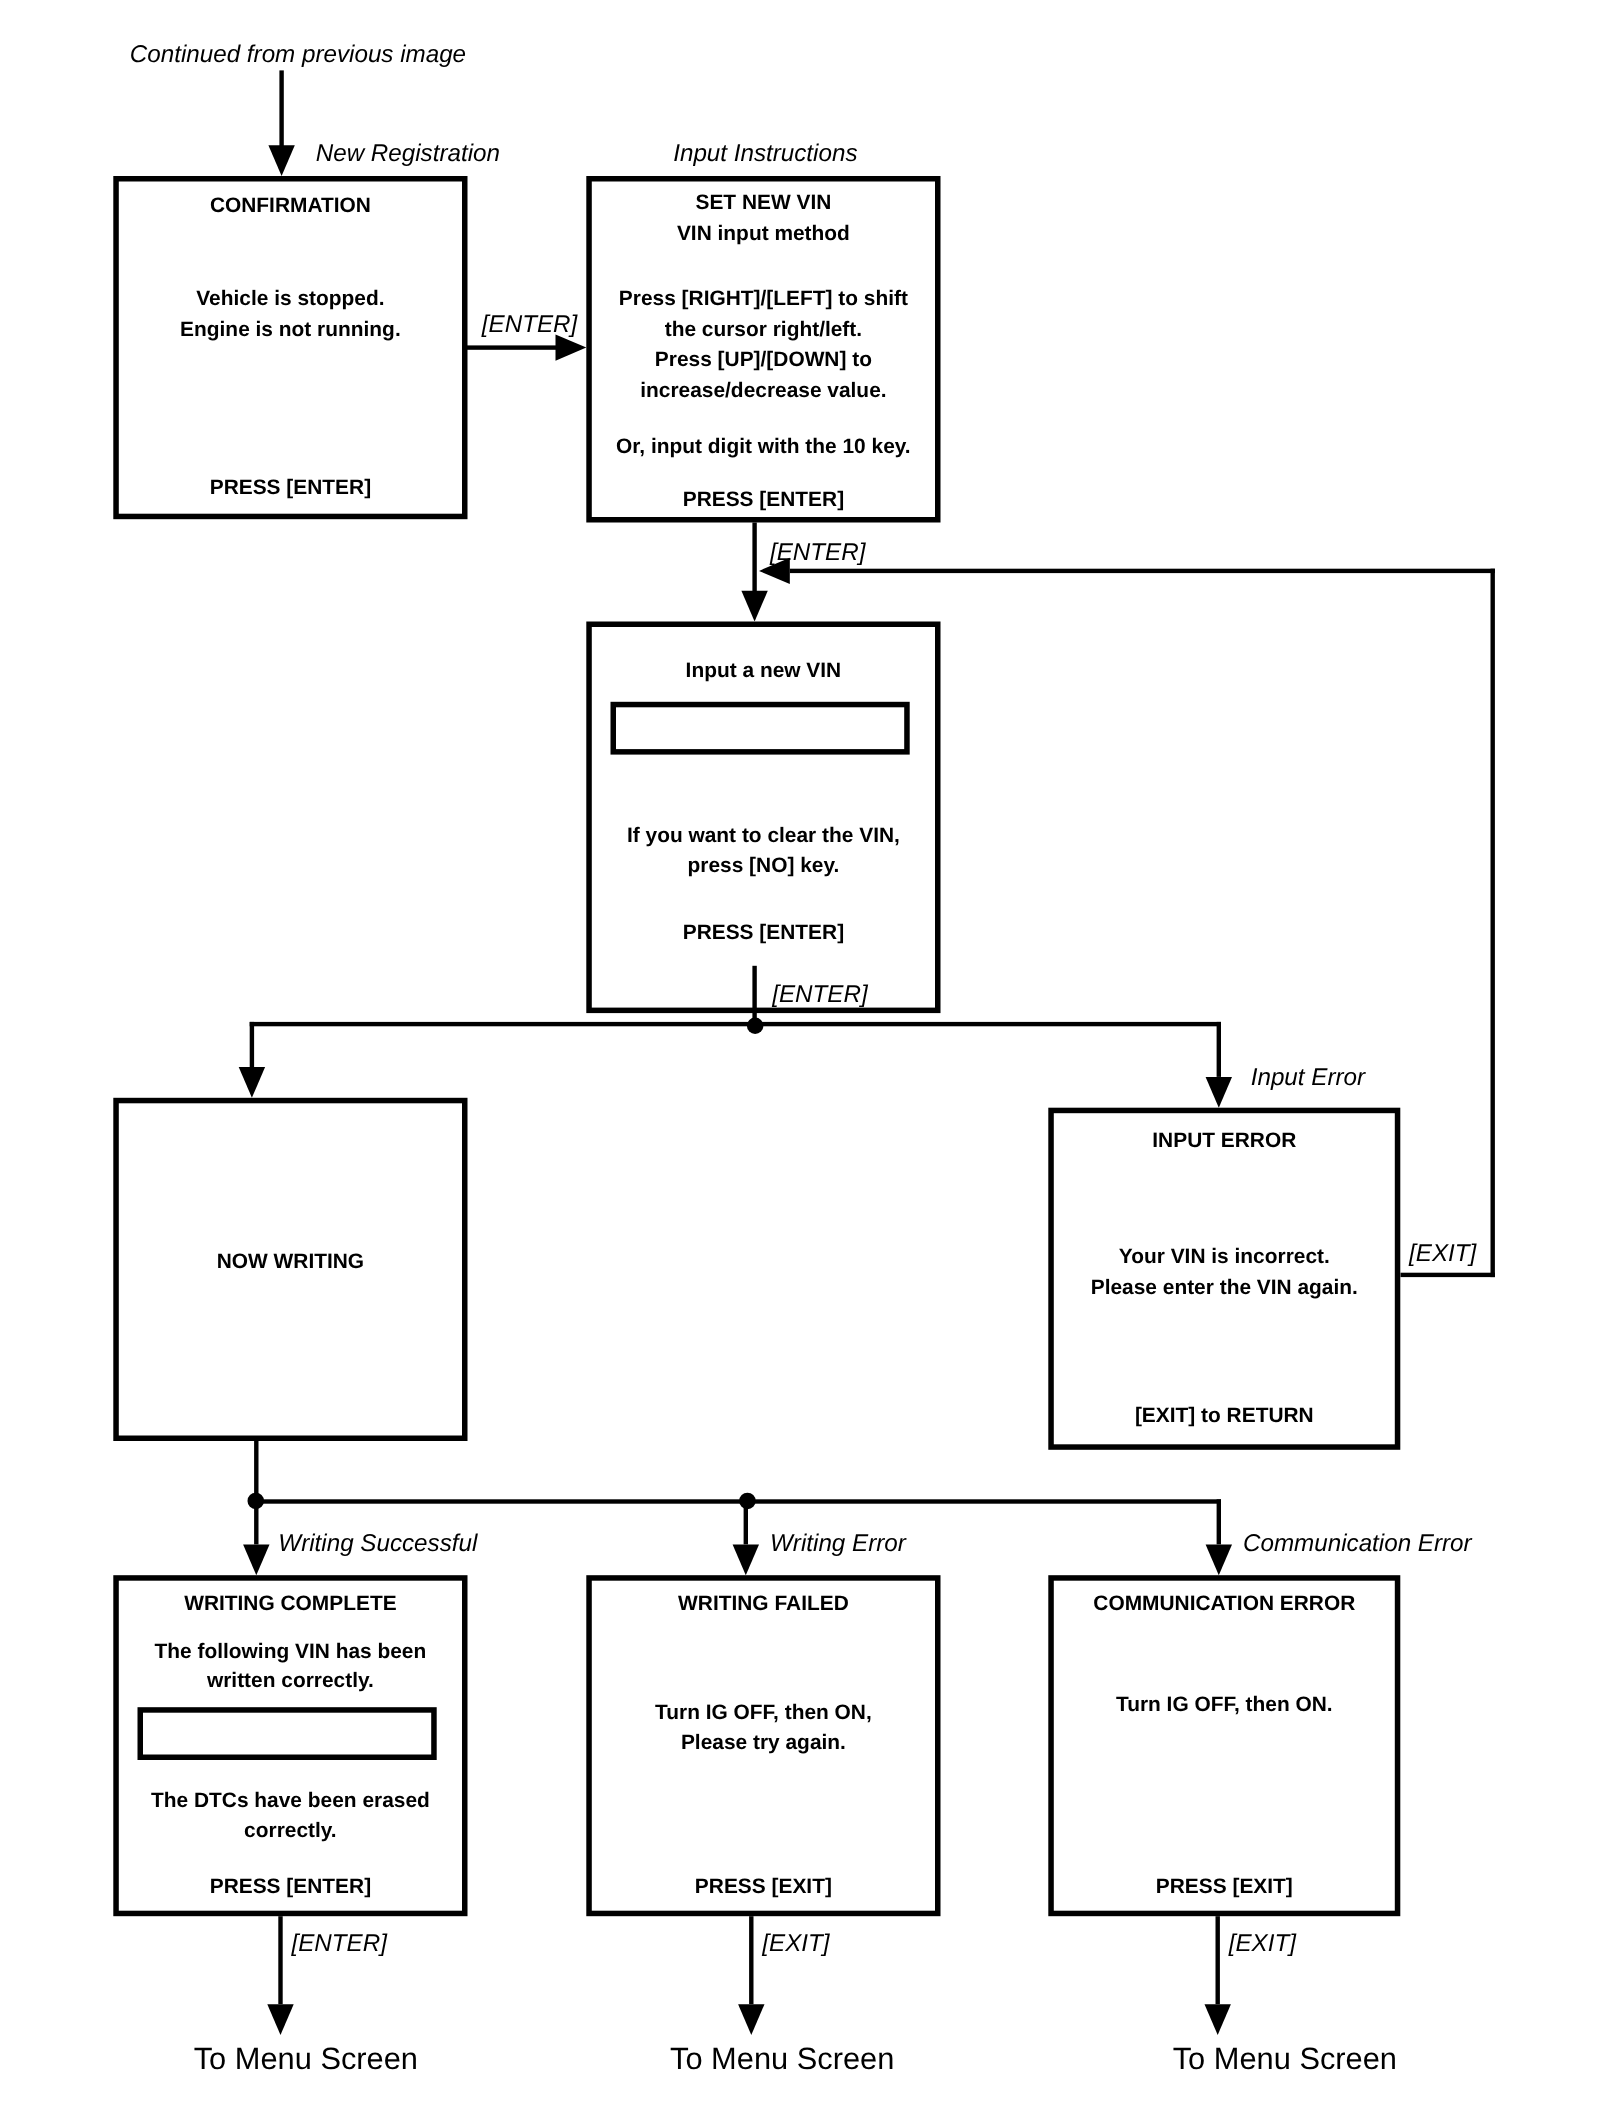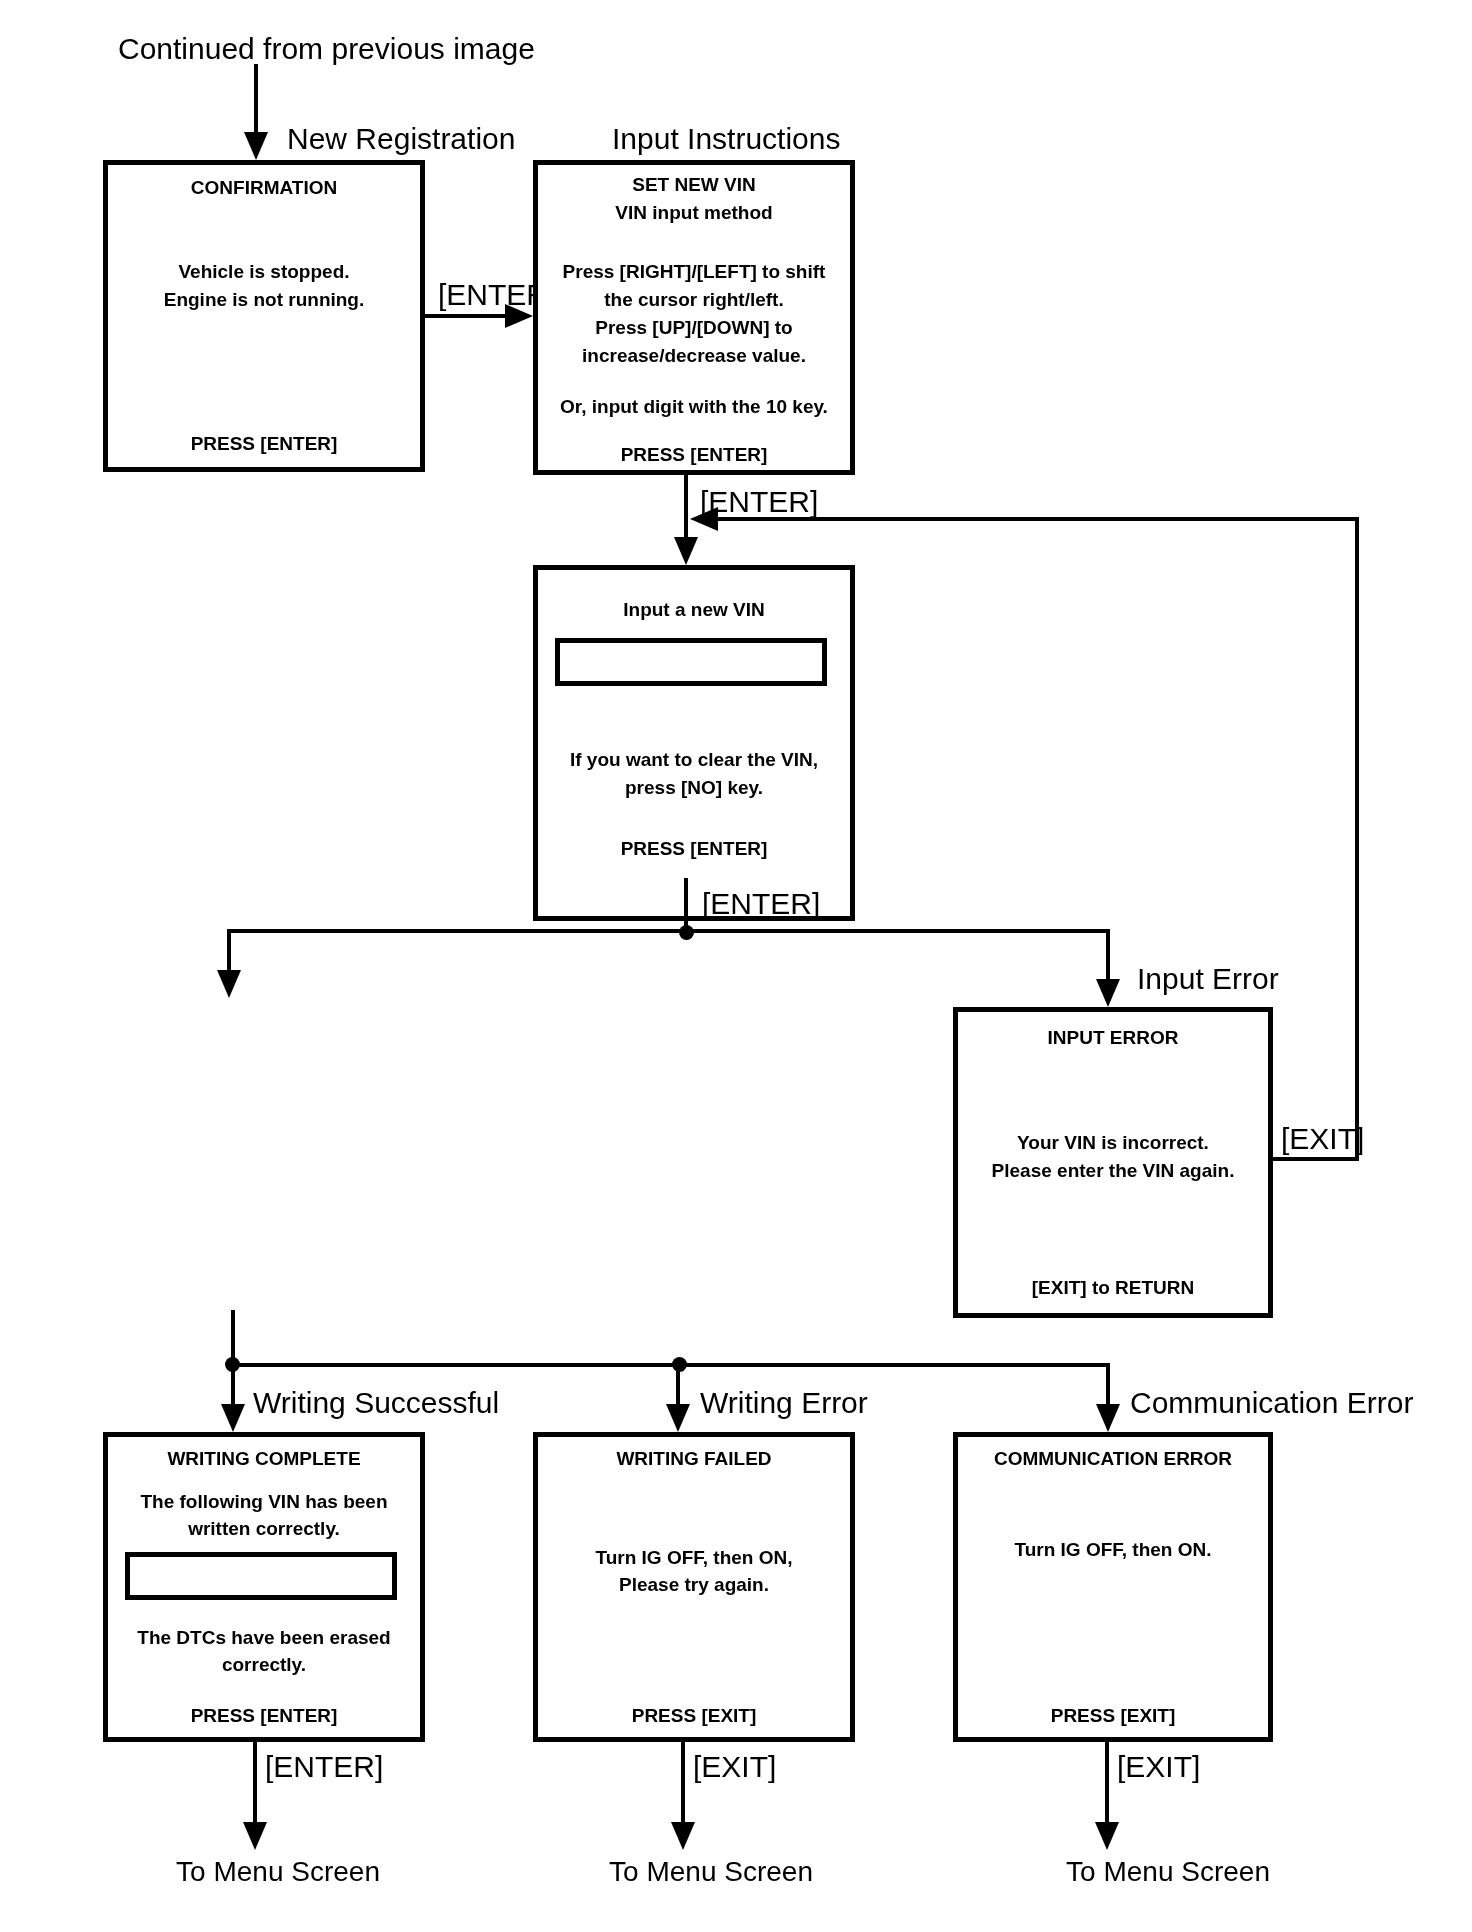--- a/index.html
+++ b/index.html
@@ -3,21 +3,21 @@
 <meta charset="utf-8">
 <style>
   html,body{margin:0;padding:0;background:#ffffff;}
   .canvas{
     position:relative;width:1472px;height:1932px;background:#ffffff;
     font-family:"Liberation Sans",sans-serif;color:#000;overflow:hidden;
   }
   .box{position:absolute;border:5px solid #000;box-sizing:border-box;background:#fff;}
   .bt{position:absolute;left:0;right:0;text-align:center;font-weight:bold;
       font-size:19px;line-height:28px;white-space:nowrap;}
-  .lbl{position:absolute;font-size:30px;line-height:26px;white-space:nowrap;}
+  .lbl{position:absolute;font-size:22px;line-height:26px;white-space:nowrap;font-style:italic;}
   .menu{position:absolute;font-size:28px;line-height:32px;text-align:right;width:260px;}
   .vline,.hline{position:absolute;background:#000;}
   .arr-d{position:absolute;width:0;height:0;
          border-left:12px solid transparent;border-right:12px solid transparent;
          border-top:28px solid #000;}
   .arr-r{position:absolute;width:0;height:0;
          border-top:12px solid transparent;border-bottom:12px solid transparent;
          border-left:28px solid #000;}
   .arr-l{position:absolute;width:0;height:0;
          border-top:12px solid transparent;border-bottom:12px solid transparent;
@@ -79,20 +79,23 @@
   <div class="vline" style="left:684px;top:878px;width:4px;height:55px;"></div>
   <div class="lbl" style="left:702px;top:891px;">[ENTER]</div>
   <div class="dot" style="left:679px;top:925px;"></div>
   <div class="hline" style="left:227px;top:929px;width:883px;height:4px;"></div>
   <div class="vline" style="left:227px;top:929px;width:4px;height:43px;"></div>
   <div class="arr-d" style="left:217px;top:970px;"></div>
   <div class="vline" style="left:1106px;top:929px;width:4px;height:50px;"></div>
   <div class="arr-d" style="left:1096px;top:979px;"></div>
   <div class="lbl" style="left:1137px;top:966px;">Input Error</div>
 
+  <div class="box" style="left:103px;top:998px;width:322px;height:312px;">
+    <div class="bt" style="top:131px;">NOW WRITING</div>
+  </div>
 
   <div class="box" style="left:953px;top:1007px;width:320px;height:311px;">
     <div class="bt" style="top:12px;">INPUT ERROR</div>
     <div class="bt" style="top:117px;">Your VIN is incorrect.</div>
     <div class="bt" style="top:145px;">Please enter the VIN again.</div>
     <div class="bt" style="top:262px;">[EXIT] to RETURN</div>
   </div>
 
   <div class="vline" style="left:231px;top:1310px;width:4px;height:55px;"></div>
   <div class="hline" style="left:231px;top:1363px;width:879px;height:4px;"></div>

